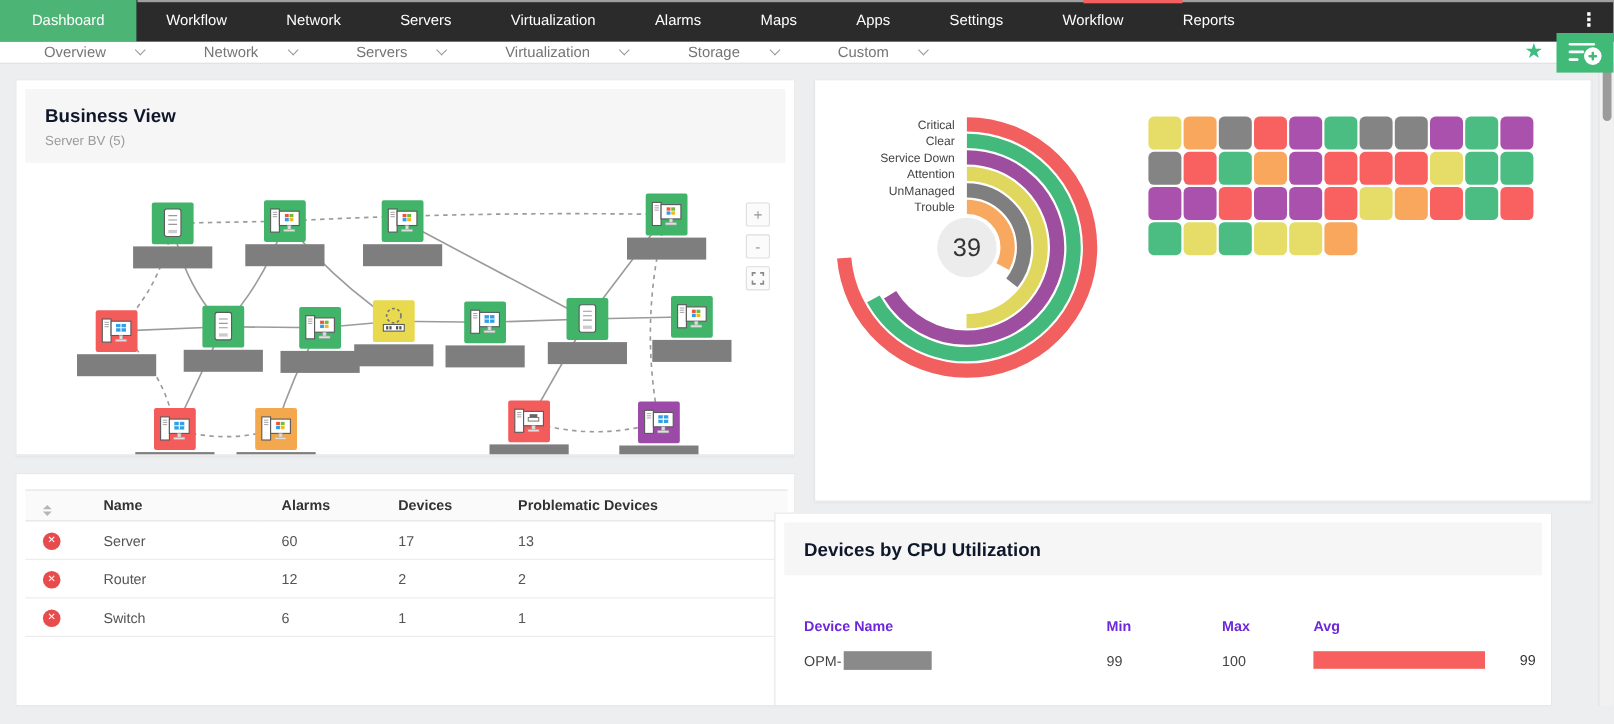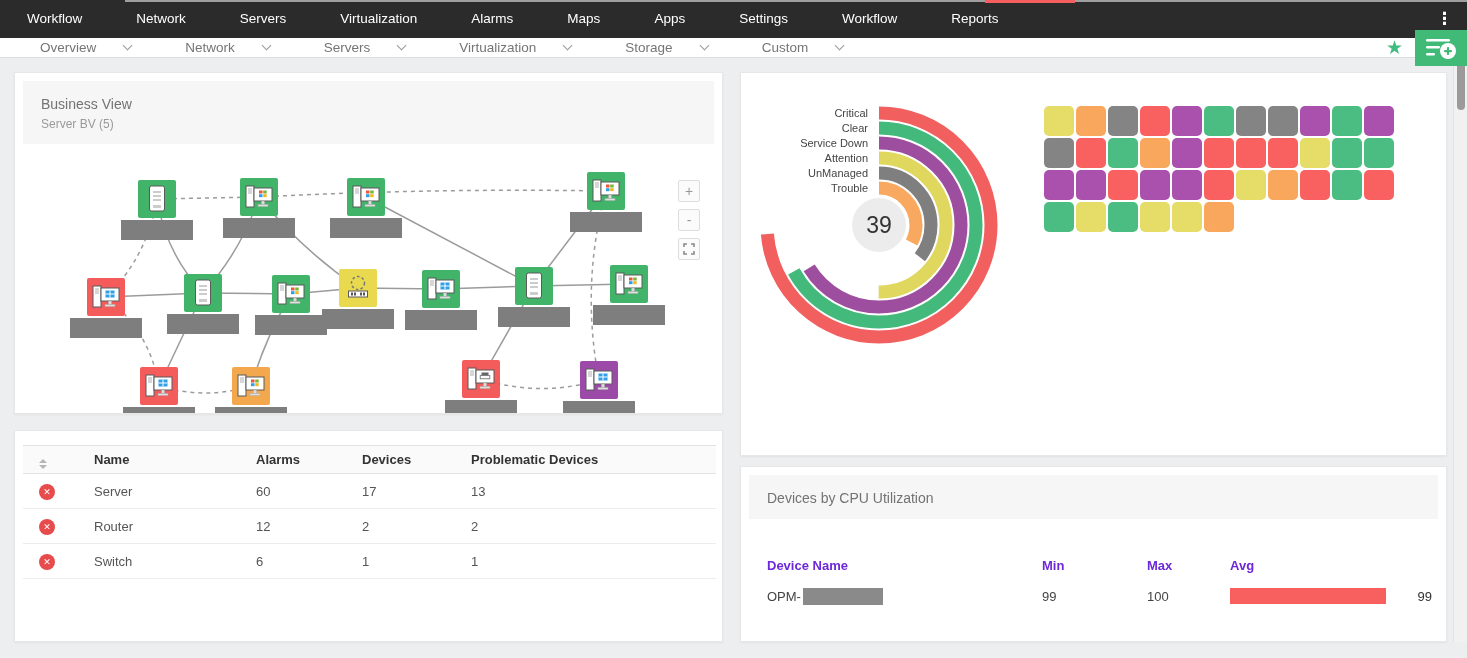--- a/index.html
+++ b/index.html
@@ -25,26 +25,26 @@
   .sub-item .lbl { color:#757575; font-size:13.5px; }
   .chev { width:7px; height:7px; border-right:1.5px solid #9a9a9a; border-bottom:1.5px solid #9a9a9a; transform:rotate(45deg); margin-left:28px; margin-top:-4px; }
   .subnav-right { display:flex; align-items:center; height:36px; }
   .star { font-size:19px; line-height:36px; padding:0 12px; cursor:pointer; }
   .addbtn { width:52px; height:36px; border:none; cursor:pointer; display:flex; align-items:center; justify-content:center; }
 
   
   .content { position:relative; width:1467px; height:584px; }
   .panel { position:absolute; background:#fff; border:1px solid #e7e7e7; box-shadow:0 1px 2px rgba(0,0,0,.05); overflow:hidden; }
   .panel-head { margin:8px; background:#f6f6f7; padding:15px 18px 13px 18px; }
-  .panel-title { font-size:14px; color:#737373; }
+  .panel-title { font-size:17px; color:#0f172a;font-weight:bold; }
   .panel-sub { font-size:12px; color:#9a9a9a; margin-top:5px; }
   .bv-panel    { left:14px;  top:14px;  width:709px; height:342px; }
   .infra-panel { left:14px;  top:372px; width:709px; height:212px; }
   .heat-panel  { left:740px; top:14px;  width:707px; height:384px; }
-  .cpu-panel   { left:740px; top:408px; width:707px; height:176px; }
+  .cpu-panel   { left:704px; top:408px; width:707px; height:176px; }
 
   
   .bv-body { position:relative; }
   #topo-svg { display:block; }
   .bv-zoom { position:absolute; top:28px; right:22px; display:flex; flex-direction:column; gap:7px; }
   .bv-zoom button { width:22px; height:22px; background:#fbfbfb; border:1px solid #ddd; border-radius:2px;
      color:#999; font-size:14px; line-height:18px; cursor:pointer; display:flex; align-items:center; justify-content:center; }
 
   
   .heat-body { position:relative; height:326px; }
@@ -84,20 +84,21 @@
 </head>
 <body>
 
 <div class="strip">
   <div class="seg-gray" id="seg-gray" style="background: rgb(159, 159, 159);"></div>
   <div class="seg-red" id="seg-red" style="background: rgb(245, 95, 95);"></div>
 </div>
 
 <header class="topnav">
   <div id="topnav-items">
+      <div class="nav-item active" style="background: rgb(76, 180, 117);">Dashboard</div>
       <div class="nav-item">Workflow</div>
       <div class="nav-item">Network</div>
       <div class="nav-item">Servers</div>
       <div class="nav-item">Virtualization</div>
       <div class="nav-item">Alarms</div>
       <div class="nav-item">Maps</div>
       <div class="nav-item">Apps</div>
       <div class="nav-item">Settings</div>
       <div class="nav-item">Workflow</div>
       <div class="nav-item">Reports</div>

